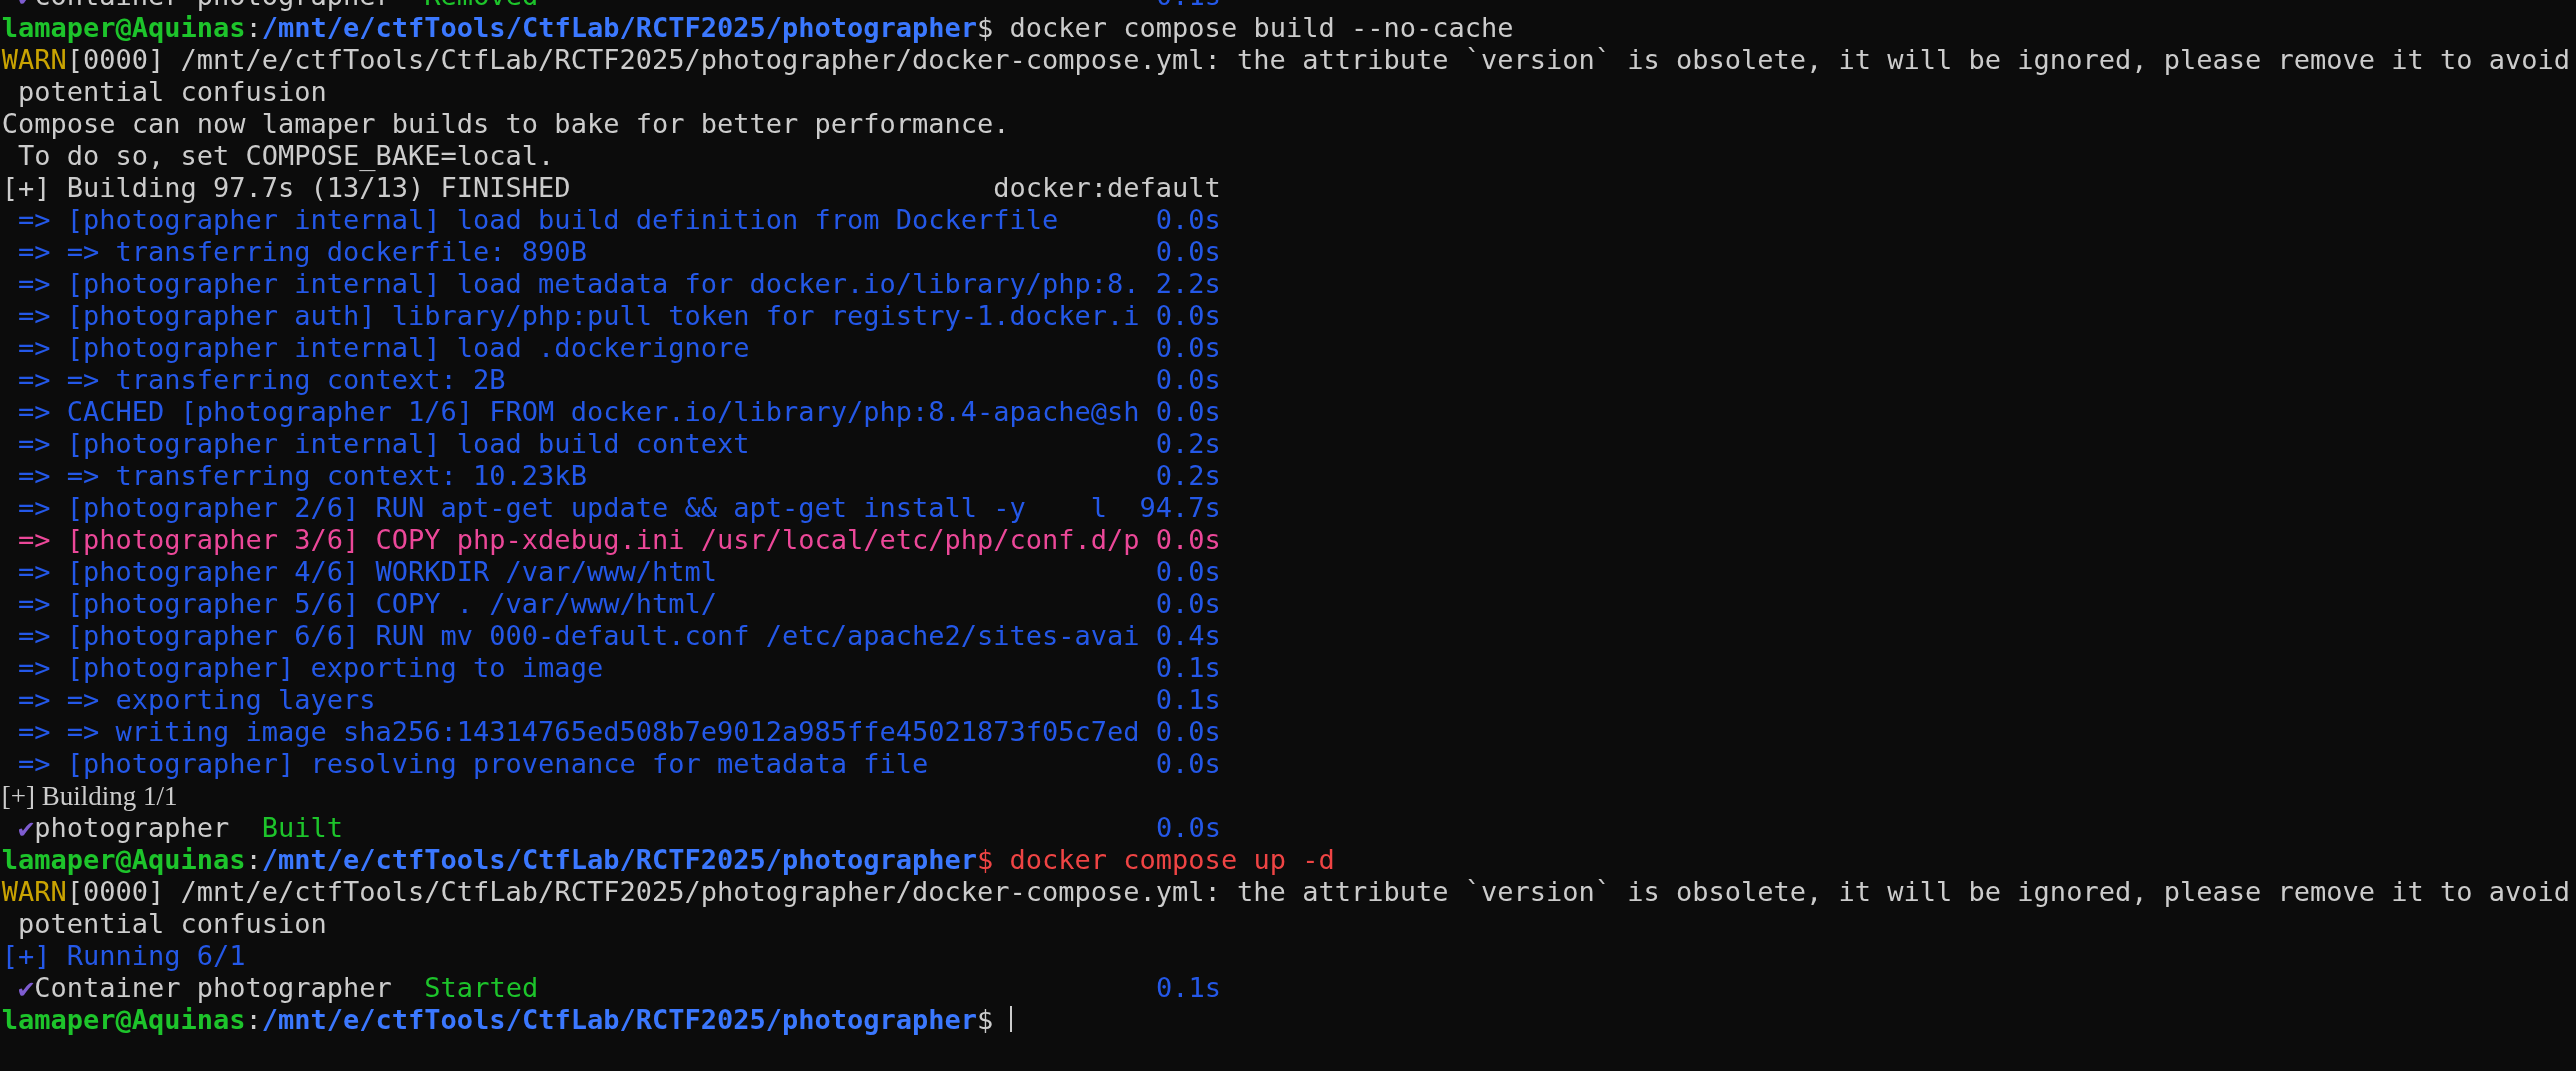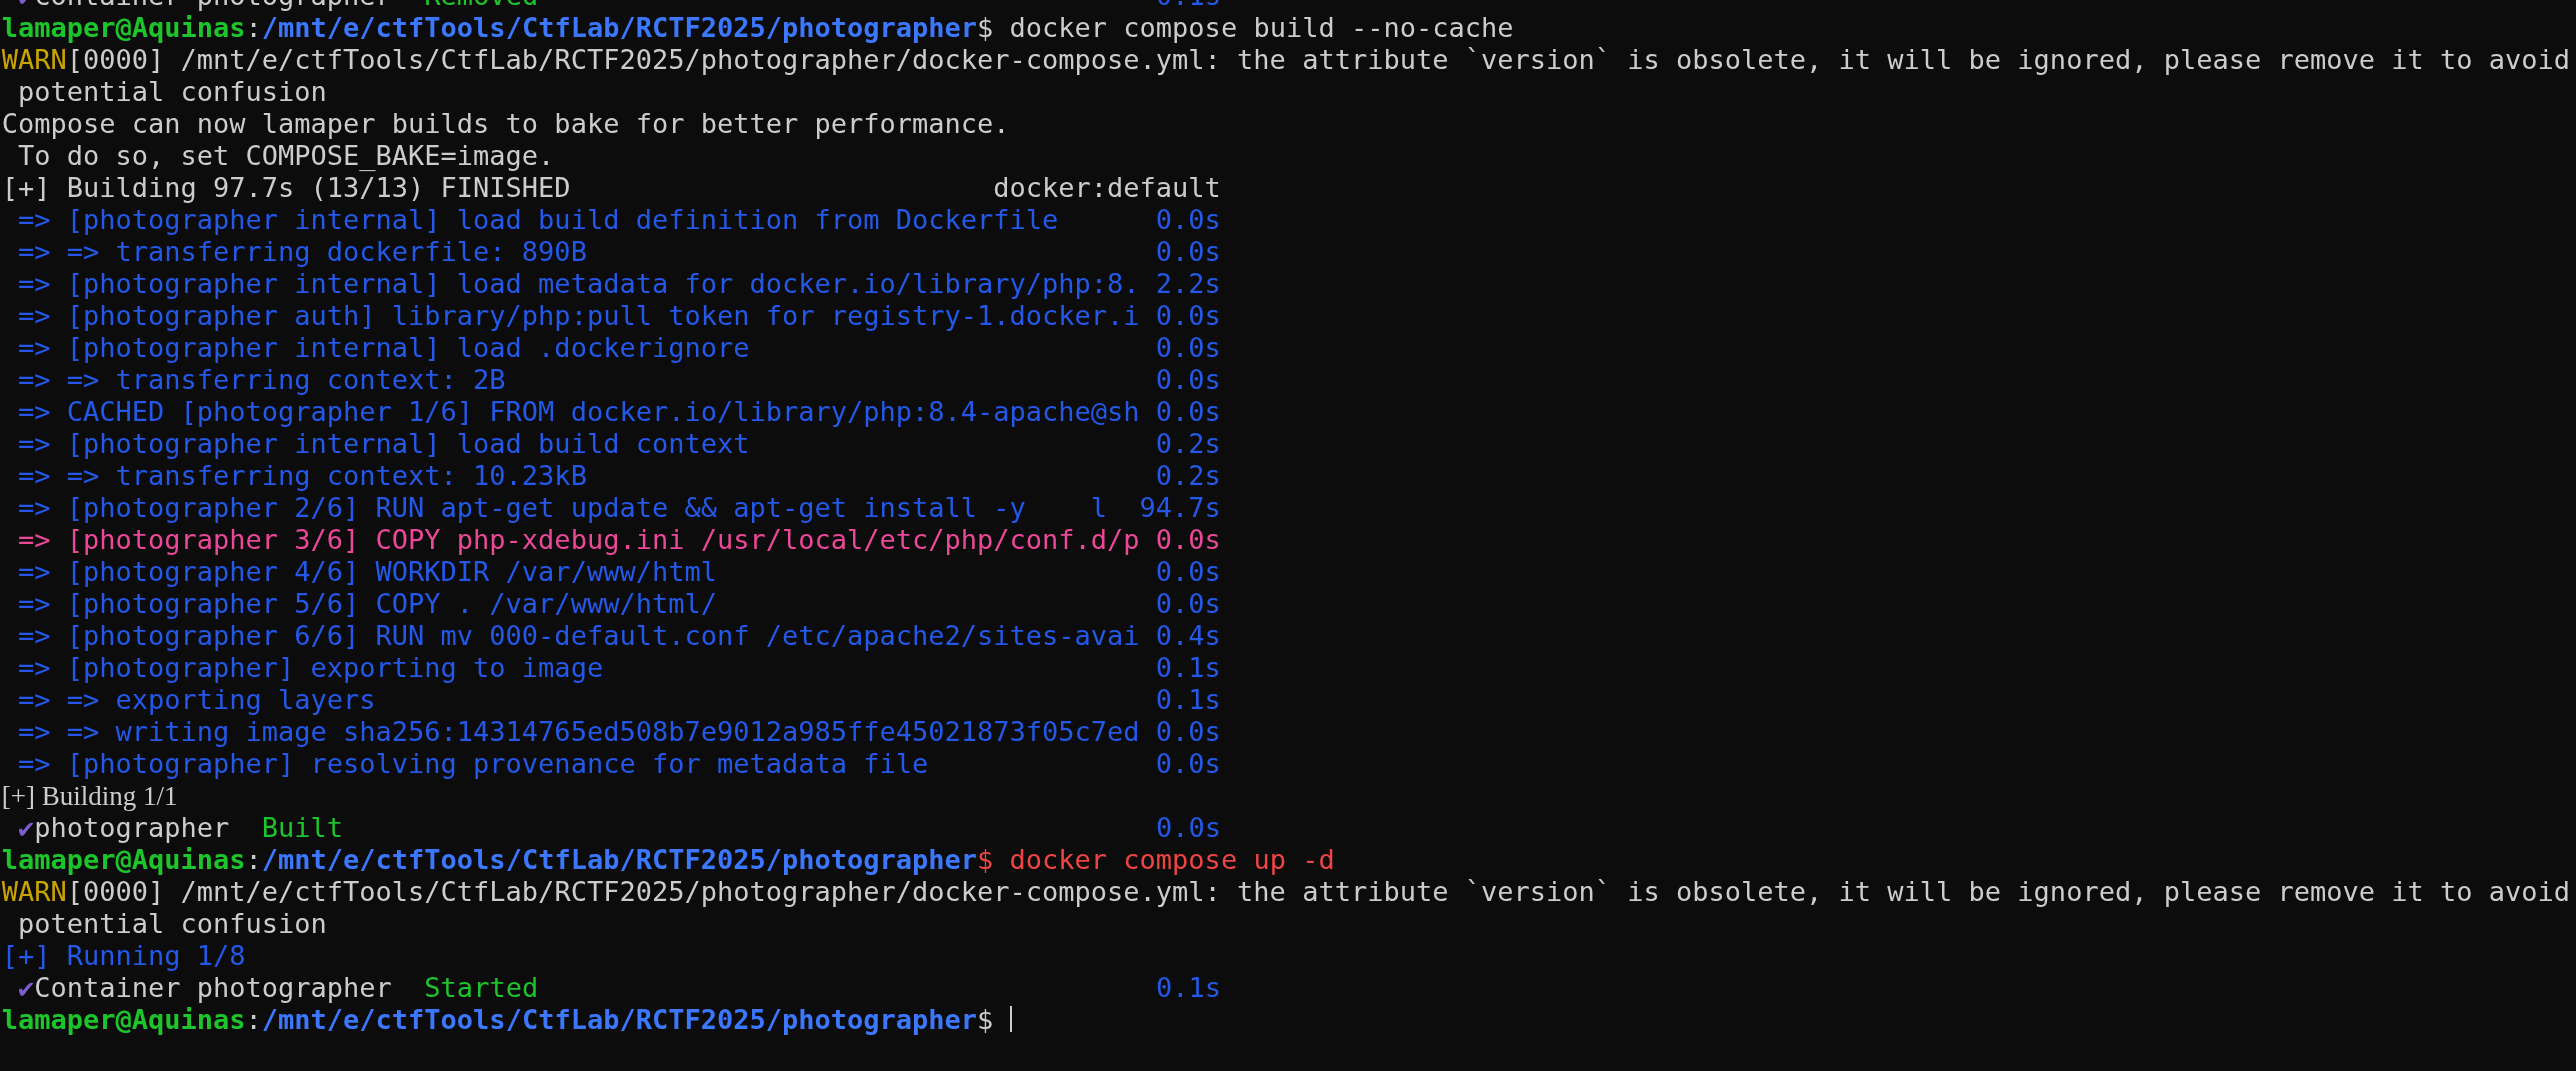--- a/index.html
+++ b/index.html
@@ -22,21 +22,21 @@
 </head>
 <body style="background: rgb(12, 12, 12);">
 
 <div class="term">
   <div>
       <div class="line"><span style="color: rgb(204, 204, 204);"> </span><span class="b" style="color: rgb(126, 92, 208);">✔</span><span style="color: rgb(204, 204, 204);">Container photographer</span><span style="color: rgb(204, 204, 204);">  </span><span style="color: rgb(29, 196, 43);">Removed</span><span style="color: rgb(204, 204, 204);">                                      </span><span style="color: rgb(36, 88, 232);">0.1s</span></div>
       <div class="line"><span class="b" style="color: rgb(29, 196, 43);">lamaper@Aquinas</span><span style="color: rgb(204, 204, 204);">:</span><span class="b" style="color: rgb(59, 120, 255);">/mnt/e/ctfTools/CtfLab/RCTF2025/photographer</span><span style="color: rgb(204, 204, 204);">$ docker compose build --no-cache</span></div>
       <div class="line"><span style="color: rgb(201, 163, 2);">WARN</span><span style="color: rgb(204, 204, 204);">[0000] /mnt/e/ctfTools/CtfLab/RCTF2025/photographer/docker-compose.yml: the attribute `version` is obsolete, it will be ignored, please remove it to avoid</span></div>
       <div class="line"><span style="color: rgb(204, 204, 204);"> potential confusion</span></div>
       <div class="line"><span style="color: rgb(204, 204, 204);">Compose can now lamaper builds to bake for better performance.</span></div>
-      <div class="line"><span style="color: rgb(204, 204, 204);"> To do so, set COMPOSE_BAKE=image.</span></div>
+      <div class="line"><span style="color: rgb(204, 204, 204);"> To do so, set COMPOSE_BAKE=local.</span></div>
       <div class="line"><span style="color: rgb(204, 204, 204); text-align: center;">[+] Building 97.7s (13/13) FINISHED</span><span style="color: rgb(204, 204, 204);">                          </span><span style="color: rgb(204, 204, 204);">docker:default</span></div>
       <div class="line"><span style="color: rgb(36, 88, 232);"> =&gt; [photographer internal] load build definition from Dockerfile      0.0s</span></div>
       <div class="line"><span style="color: rgb(36, 88, 232);"> =&gt; =&gt; transferring dockerfile: 890B                                   0.0s</span></div>
       <div class="line"><span style="color: rgb(36, 88, 232);"> =&gt; [photographer internal] load metadata for docker.io/library/php:8. 2.2s</span></div>
       <div class="line"><span style="color: rgb(36, 88, 232);"> =&gt; [photographer auth] library/php:pull token for registry-1.docker.i 0.0s</span></div>
       <div class="line"><span style="color: rgb(36, 88, 232);"> =&gt; [photographer internal] load .dockerignore                         0.0s</span></div>
       <div class="line"><span style="color: rgb(36, 88, 232);"> =&gt; =&gt; transferring context: 2B                                        0.0s</span></div>
       <div class="line"><span style="color: rgb(36, 88, 232);"> =&gt; CACHED [photographer 1/6] FROM docker.io/library/php:8.4-apache@sh 0.0s</span></div>
       <div class="line"><span style="color: rgb(36, 88, 232);"> =&gt; [photographer internal] load build context                         0.2s</span></div>
       <div class="line"><span style="color: rgb(36, 88, 232);"> =&gt; =&gt; transferring context: 10.23kB                                   0.2s</span></div>
@@ -47,18 +47,18 @@
       <div class="line"><span style="color: rgb(36, 88, 232);"> =&gt; [photographer 6/6] RUN mv 000-default.conf /etc/apache2/sites-avai 0.4s</span></div>
       <div class="line"><span style="color: rgb(36, 88, 232);"> =&gt; [photographer] exporting to image                                  0.1s</span></div>
       <div class="line"><span style="color: rgb(36, 88, 232);"> =&gt; =&gt; exporting layers                                                0.1s</span></div>
       <div class="line"><span style="color: rgb(36, 88, 232); text-align: center;"> =&gt; =&gt; writing image sha256:14314765ed508b7e9012a985ffe45021873f05c7ed 0.0s</span></div>
       <div class="line"><span style="color: rgb(36, 88, 232);"> =&gt; [photographer] resolving provenance for metadata file              0.0s</span></div>
       <div class="line"><span style="color: rgb(204, 204, 204); font-family: Liberation Serif, serif;">[+] Building 1/1</span></div>
       <div class="line"><span style="color: rgb(204, 204, 204);"> </span><span class="b" style="color: rgb(126, 92, 208);">✔</span><span style="color: rgb(204, 204, 204);">photographer</span><span style="color: rgb(204, 204, 204);">  </span><span style="color: rgb(29, 196, 43);">Built</span><span style="color: rgb(204, 204, 204);">                                                  </span><span style="color: rgb(36, 88, 232);">0.0s</span></div>
       <div class="line"><span class="b" style="color: rgb(29, 196, 43);">lamaper@Aquinas</span><span style="color: rgb(204, 204, 204);">:</span><span class="b" style="color: rgb(59, 120, 255);">/mnt/e/ctfTools/CtfLab/RCTF2025/photographer</span><span style="color: #ef4444;">$ docker compose up -d</span></div>
       <div class="line"><span style="color: rgb(201, 163, 2);">WARN</span><span style="color: rgb(204, 204, 204);">[0000] /mnt/e/ctfTools/CtfLab/RCTF2025/photographer/docker-compose.yml: the attribute `version` is obsolete, it will be ignored, please remove it to avoid</span></div>
       <div class="line"><span style="color: rgb(204, 204, 204);"> potential confusion</span></div>
-      <div class="line"><span style="color: rgb(36, 88, 232);">[+] Running 1/8</span></div>
+      <div class="line"><span style="color: rgb(36, 88, 232);">[+] Running 6/1</span></div>
       <div class="line"><span style="color: rgb(204, 204, 204);"> </span><span class="b" style="color: rgb(126, 92, 208);">✔</span><span style="color: rgb(204, 204, 204);">Container photographer</span><span style="color: rgb(204, 204, 204);">  </span><span style="color: rgb(29, 196, 43);">Started</span><span style="color: rgb(204, 204, 204);">                                      </span><span style="color: rgb(36, 88, 232);">0.1s</span></div>
       <div class="line"><span class="b" style="color: rgb(29, 196, 43);">lamaper@Aquinas</span><span style="color: rgb(204, 204, 204);">:</span><span class="b" style="color: rgb(59, 120, 255);">/mnt/e/ctfTools/CtfLab/RCTF2025/photographer</span><span style="color: rgb(204, 204, 204);">$ </span><span class="cursor" style="background: rgb(204, 204, 204);"></span></div>
     </div>
 </div>
 
 
 </body></html>

